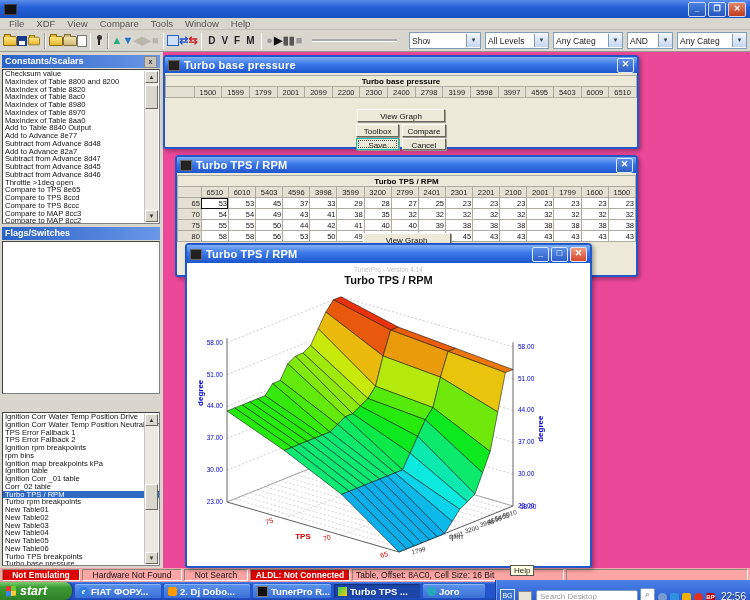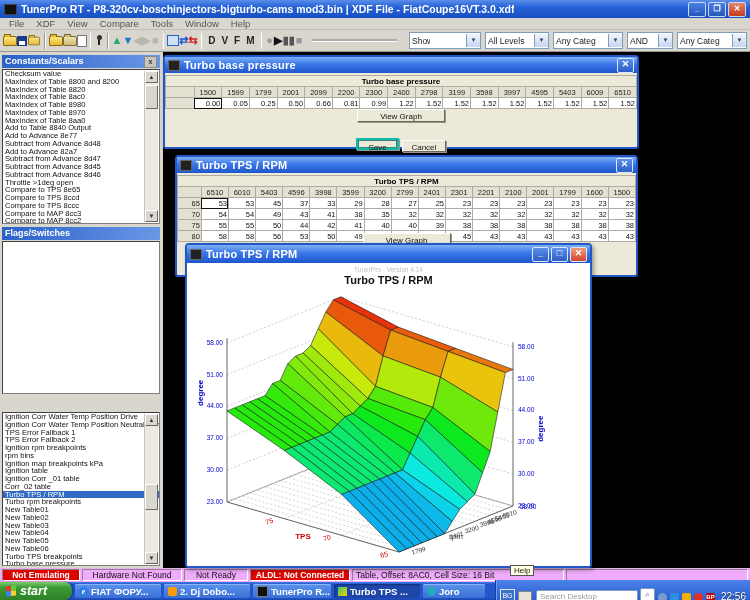--- a/index.html
+++ b/index.html
@@ -33,21 +33,21 @@
   .i-joy:after{content:"";position:absolute;left:2.5px;top:0;width:5px;height:5px;border-radius:50%;background:#333}
   .tarrow{font-size:11px;line-height:11px;font-weight:bold}
   .tletter{font-size:10px;font-weight:bold;color:#222;padding:0 3px}
   .combo{height:15px;background:#fff;border:1px solid #7f9db9;display:flex;align-items:center;margin-left:4px}
   .combo-txt{font-size:8.5px;color:#222;padding:0 2px;white-space:nowrap;overflow:hidden;flex:1}
   .combo-btn{width:13px;height:13px;background:linear-gradient(#eef4fd,#c6d6f0);border-left:1px solid #7f9db9;
     font-size:6px;color:#345;text-align:center;line-height:13px}
   #slider-line{height:2px;width:165px;background:#aaa;border-bottom:1px solid #fff;margin:0 8px}
 
   
-  #workspace{left:0;top:52px;width:750px;height:516px;background:#000000}
+  #workspace{left:0;top:52px;width:750px;height:516px;background:#ec4899}
   #sidebar{left:0;top:0;width:163px;height:516px;background:#d9d6ce}
   .panel-h{position:absolute;left:2px;width:158px;height:13px;color:#fff;font-weight:bold;font-size:9px;
     padding:1px 3px 0;box-sizing:border-box;
     background:linear-gradient(90deg,#2a62c8,#6a97e6);display:flex}
   .panel-x{margin-left:auto;width:11px;height:10px;background:#c8c4bc;border:1px solid #888;
     color:#333;font-size:7px;line-height:9px;text-align:center;font-weight:bold}
   .listbox{position:absolute;left:2px;width:158px;background:#fff;
     border:1px solid #808080;border-top-color:#404040;border-left-color:#404040;
     overflow:hidden;box-sizing:border-box}
   .list-item{font-size:7.6px;line-height:7.75px;color:#111;padding-left:2px;white-space:nowrap}
@@ -75,31 +75,31 @@
   table.dt td,table.dt th{border:1px solid #aeaba0;font-size:7.5px;font-weight:normal;
     padding:0 1px;height:10px;overflow:hidden;white-space:nowrap}
   table.dt .ttl{background:#ece9d8;font-weight:bold;font-size:8px;text-align:center;border-color:#aeaba0}
   table.dt .hdr{background:#e4e1d2;text-align:center;color:#222}
   table.dt .rh{background:#e4e1d2;text-align:right;color:#222}
   table.dt .val{background:#fff;text-align:right;color:#111}
   table.dt .focus{outline:1.5px solid #111;outline-offset:-1.5px}
 
   .btn{display:inline-block;background:#ece9d8;border:1px solid;border-color:#fff #6a675f #6a675f #fff;
     box-shadow:1px 1px 0 #9a978f;font-size:8px;text-align:center;color:#111;box-sizing:border-box;padding-top:2px}
-  .btn.focus{border:3px solid #14b8a6;outline:1px dotted #555;outline-offset:-3px}
+  .btn.focus{border:1px solid #14b8a6;outline:1px dotted #555;outline-offset:-3px}
   .btn-col{position:absolute;left:0;right:0;text-align:center}
 
   
   #chart-win{background:#fff}
   #chart-watermark{text-align:center;font-size:6.5px;color:#c0c0c0;margin-top:3px}
   #chart-title{text-align:center;font-size:11px;font-weight:bold;color:#111;margin-top:1px}
   svg text{font-family:"Liberation Sans",sans-serif}
 
   
-  #statusbar{left:0;top:568px;width:750px;height:14px;background:#f0abfc;display:flex;gap:2px;
+  #statusbar{left:0;top:568px;width:750px;height:14px;background:#fca5a5;display:flex;gap:2px;
     padding:1px 2px;box-sizing:border-box}
   .sseg{border:1px solid;border-color:#8a877f #fff #fff #8a877f;font-size:8.5px;color:#111;
     display:flex;align-items:center;justify-content:center;box-sizing:border-box;white-space:nowrap}
   .sseg.alert{background:#dd0400;color:#fff;font-weight:bold}
   #help-tip{left:510px;top:565px;background:#ffffe1;border:1px solid #555;font-size:8px;padding:0 3px;
     z-index:99;color:#222}
 
   
   #taskbar{left:0;top:582px;width:750px;height:18px;
     background:linear-gradient(180deg,#4a82e8 0%,#2355cd 12%,#2355cd 85%,#1a46b0 100%);
@@ -131,21 +131,20 @@
     font-size:8px;line-height:11px;text-align:center;color:#357}
   .tray-ico{width:9px;height:9px;border-radius:2px;margin-left:3px;font-size:6px;color:#fff;font-weight:bold;
     text-align:center;line-height:9px}
   #clock{color:#fff;font-size:10px;margin-left:6px;text-shadow:0 1px 1px #123}
 </style>
 </head>
 <body>
 
 <div class="abs" id="titlebar">
   <span class="appico"></span>
-  <span style="white-space:nowrap;overflow:hidden">TunerPro RT - P8-320cv-boschinjectors-bigturbo-cams mod3.bin | XDF File - FiatCoupe16VT.3.0.xdf</span>
   <span class="spacer"></span>
   <span class="cap-btn">_</span>
   <span class="cap-btn">❐</span>
   <span class="cap-btn close">✕</span>
 </div>
 
 <div class="abs" id="menubar">
     <span class="menu-item">File</span>
     <span class="menu-item">XDF</span>
     <span class="menu-item">View</span>
@@ -324,44 +323,29 @@
               <td class="hdr" style="width: 26px;">2400</td>
               <td class="hdr" style="width: 26px;">2798</td>
               <td class="hdr" style="width: 26px;">3199</td>
               <td class="hdr" style="width: 26px;">3598</td>
               <td class="hdr" style="width: 26px;">3997</td>
               <td class="hdr" style="width: 26px;">4595</td>
               <td class="hdr" style="width: 26px;">5403</td>
               <td class="hdr" style="width: 26px;">6009</td>
               <td class="hdr" style="width: 26px;">6510</td>
             </tr>
-            <tr>
-              <td class="rh"></td>
-              <td class="val focus">0.00</td>
-              <td class="val">0.05</td>
-              <td class="val">0.25</td>
-              <td class="val">0.50</td>
-              <td class="val">0.66</td>
-              <td class="val">0.81</td>
-              <td class="val">0.99</td>
-              <td class="val">1.22</td>
-              <td class="val">1.52</td>
-              <td class="val">1.52</td>
-              <td class="val">1.52</td>
-              <td class="val">1.52</td>
-              <td class="val">1.52</td>
-              <td class="val">1.52</td>
-              <td class="val">1.52</td>
-              <td class="val">1.52</td>
-            </tr>
           </tbody>
         </table>
       </div>
     <div class="btn-col" style="top:52px">
       <span class="btn" style="width:88px;height:13px">View Graph</span>
+    </div>
+    <div class="btn-col" style="top:67px">
+      <span class="btn" style="width:43px;height:13px">Toolbox</span>
+      <span class="btn" style="width:44px;height:13px">Compare</span>
     </div>
     <div class="btn-col" style="top:81px">
       <span class="btn focus" style="width:43px;height:12px">Save</span>
       <span class="btn" style="width:44px;height:12px">Cancel</span>
     </div>
   </div>
 
   <div class="win" style="left:175px;top:103px;width:463px;height:122px;z-index:2">
     <div class="win-tb">
       <span class="win-ico"></span>
@@ -600,21 +584,21 @@
         <text x="267" y="253" fill="#444" font-size="8" text-anchor="middle">rpm</text>
         <text x="14" y="106.80000000000001" fill="#0000cc" font-size="8" text-anchor="middle" font-weight="bold" transform="rotate(-90 14 106.80000000000001)">degree</text>
         <text x="354" y="142.65" fill="#0000cc" font-size="8" text-anchor="middle" font-weight="bold" transform="rotate(-90 354 142.65)">degree</text>
       </svg>
   </div>
 </div>
 
 <div class="abs" id="statusbar">
   <div class="sseg alert" style="width:78px">Not Emulating</div>
   <div class="sseg" style="width:100px">Hardware Not Found</div>
-  <div class="sseg" style="width:64px">Not Ready</div>
+  <div class="sseg" style="width:64px">Not Search</div>
   <div class="sseg alert" style="width:100px">ALDL: Not Connected</div>
   <div class="sseg" style="width:212px;justify-content:flex-start;padding-left:3px">Table, Offset: 8AC0,  Cell Size: 16 Bit</div>
   <div class="sseg" style="flex:1"></div>
 </div>
 <div class="abs" id="help-tip">Help</div>
 
 <div class="abs" id="taskbar">
   <div id="start-btn">
     <span class="winflag">
         <i></i>

